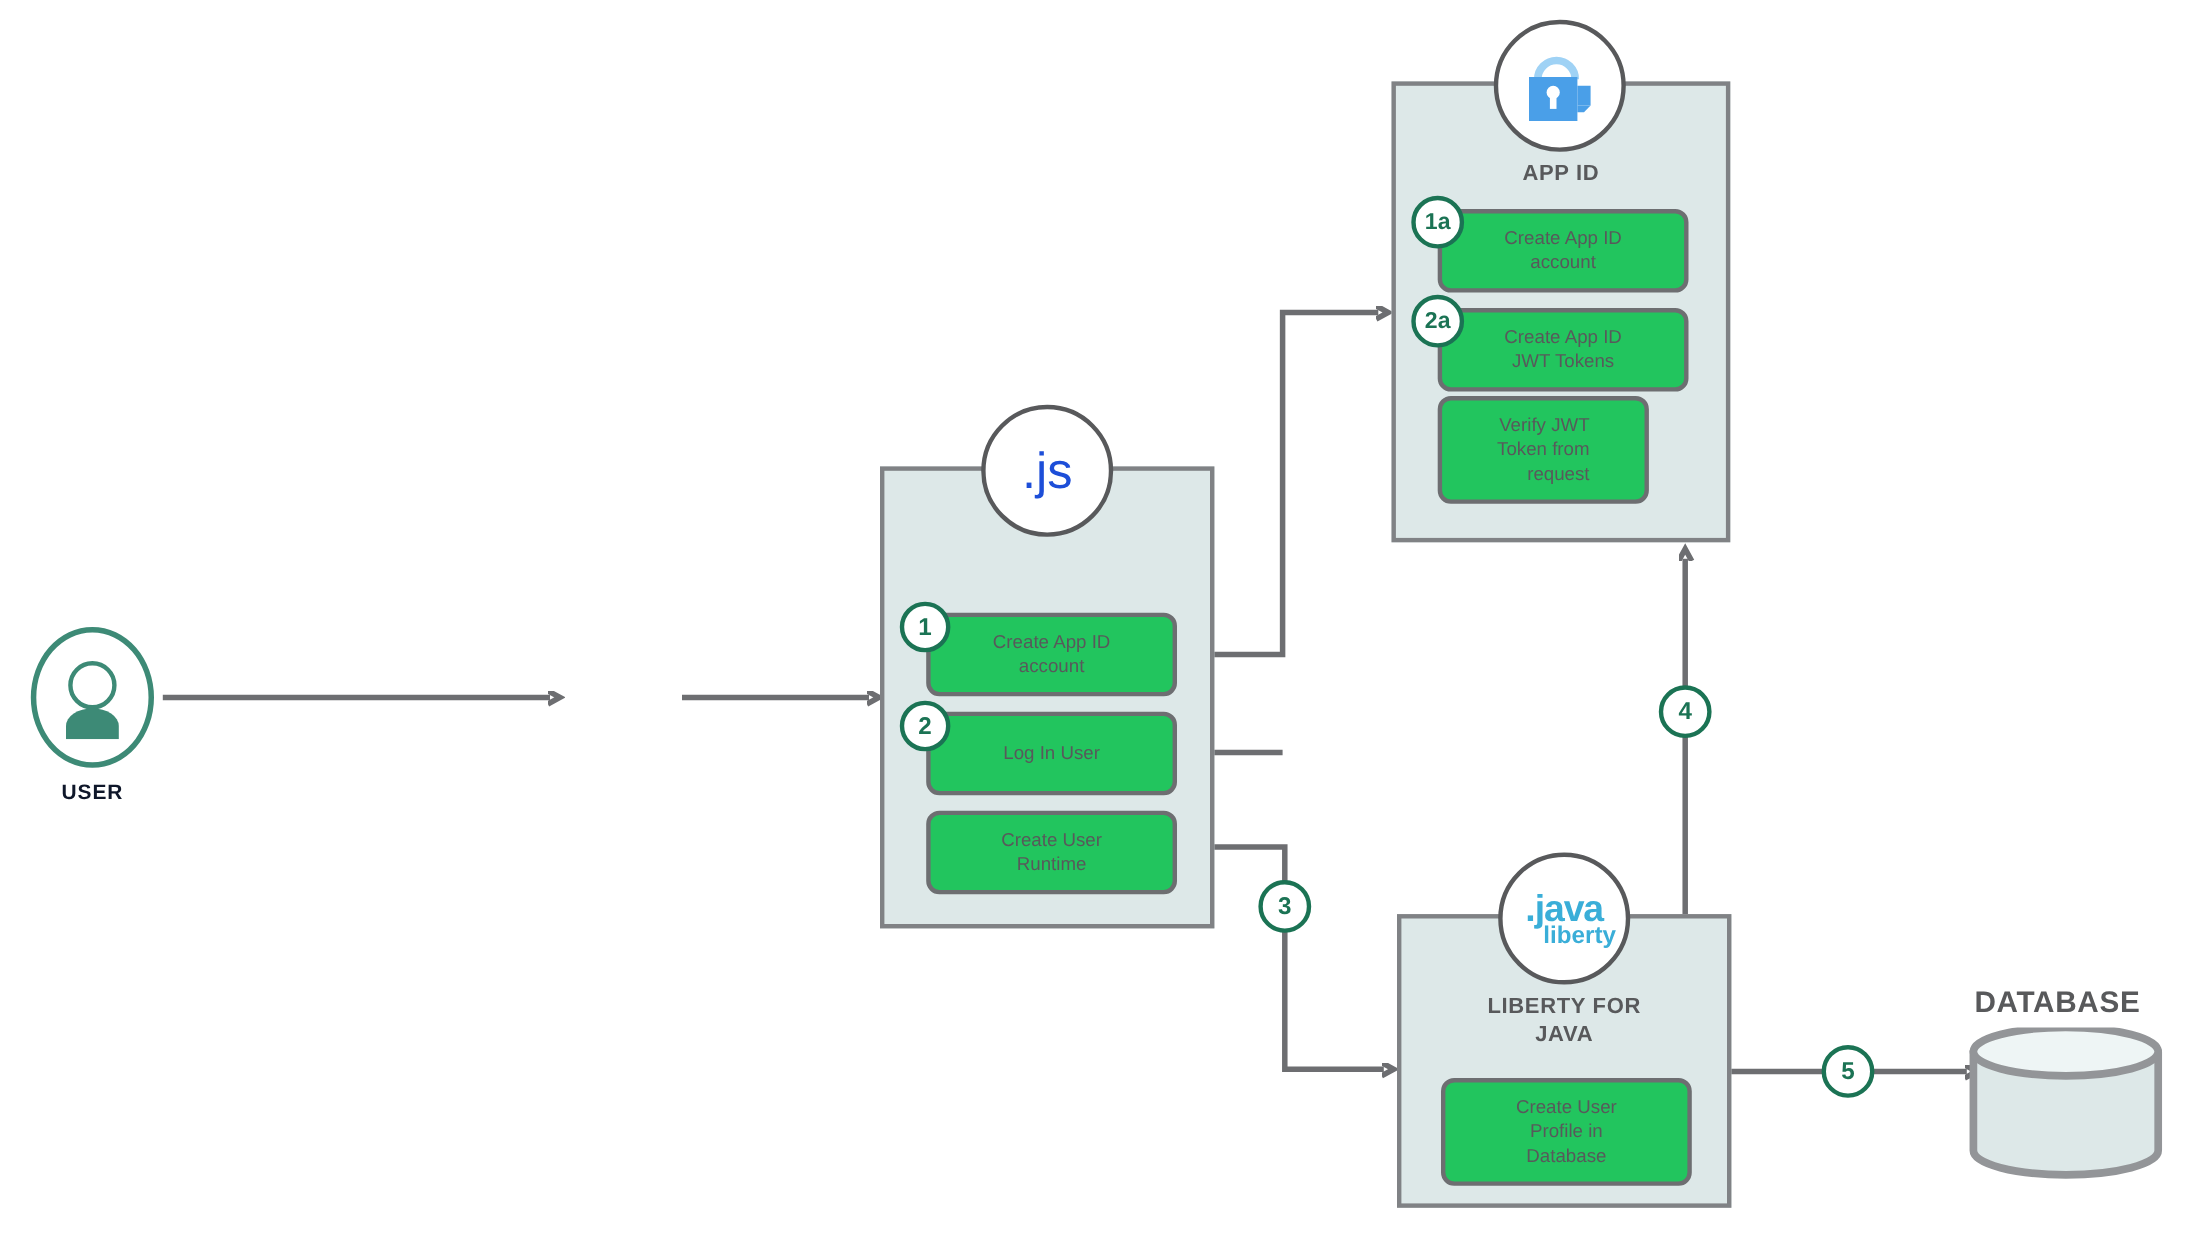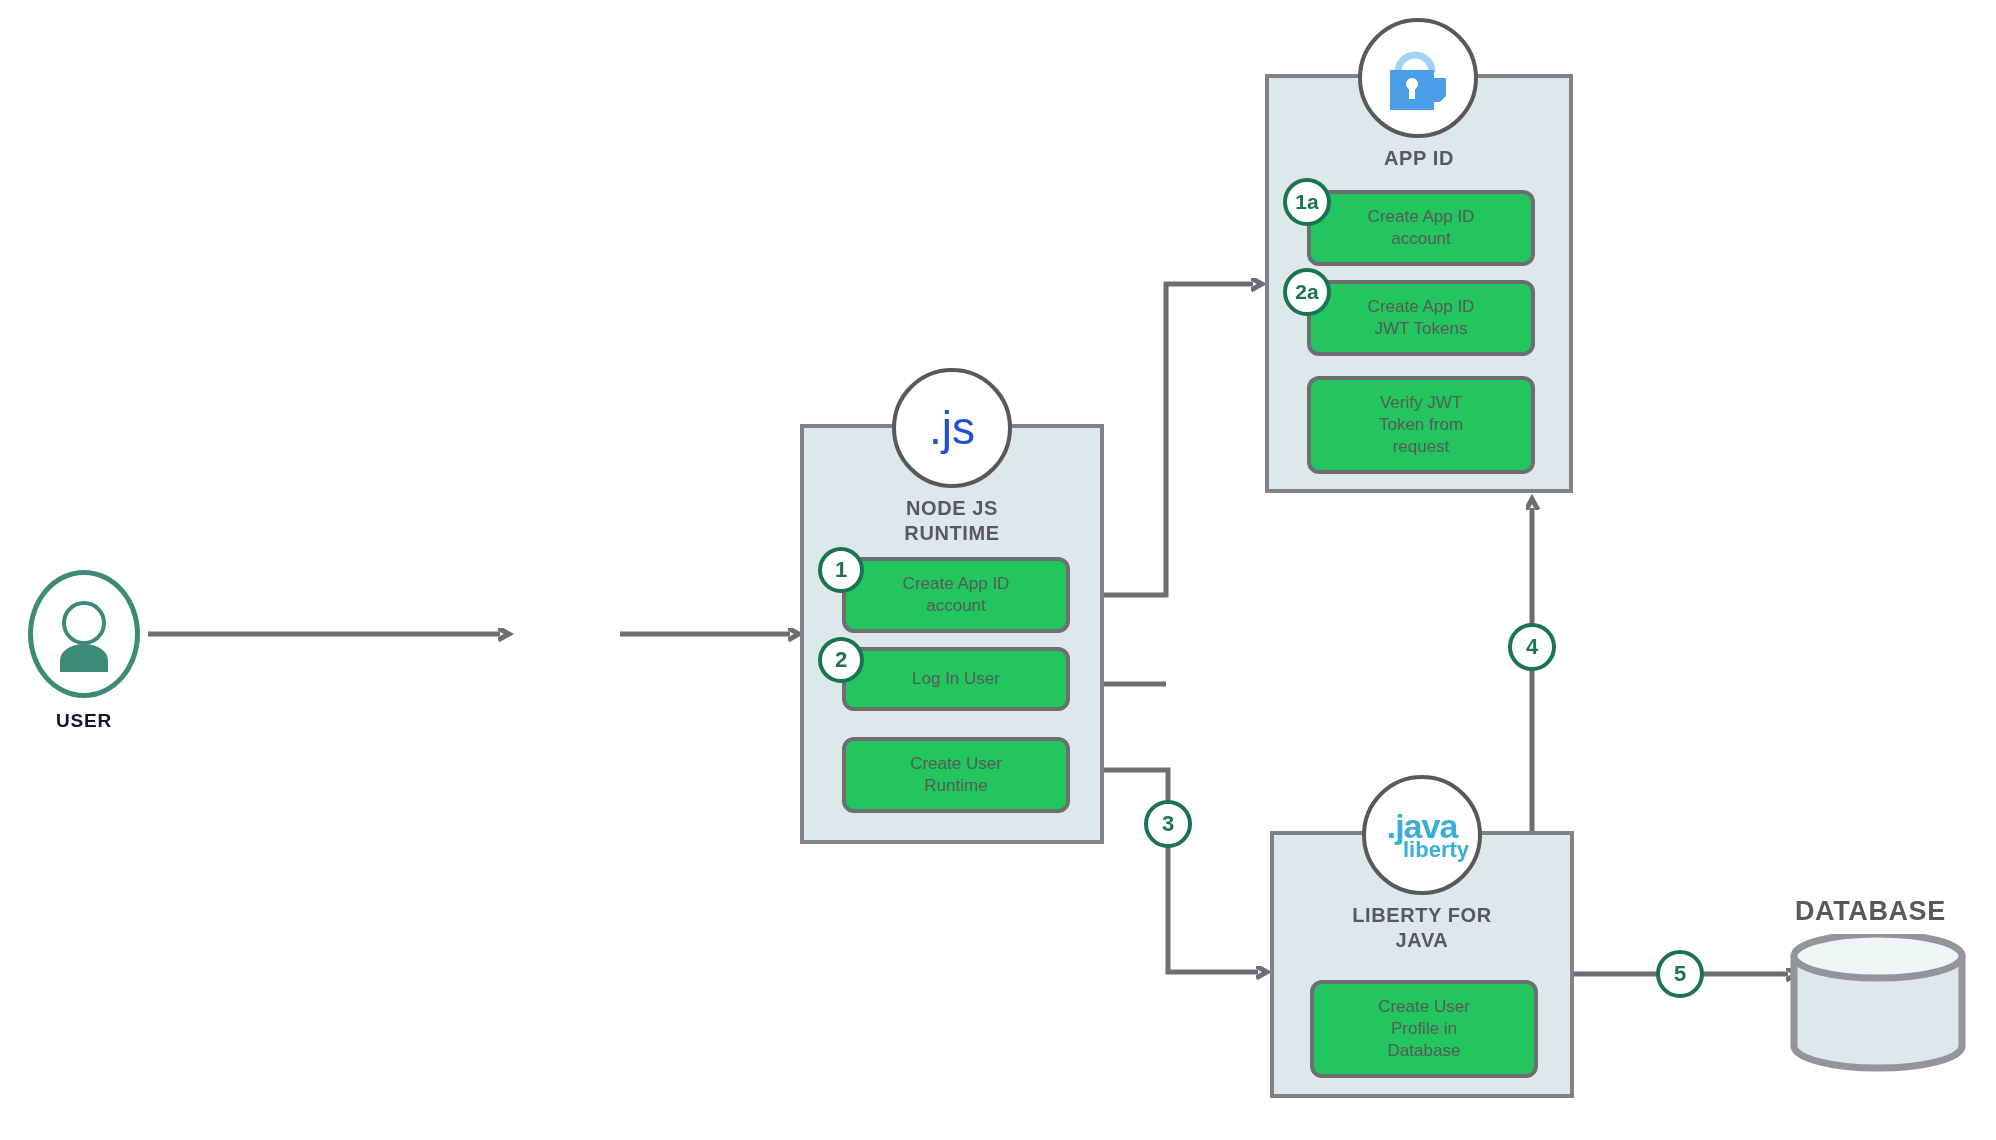--- a/index.html
+++ b/index.html
@@ -169,34 +169,30 @@
     <div class="actor-label" style="left:-4px; top:140px; width:120px;">User</div>
   </div>
 
 
   <div class="zone" style="left:800px; top:424px; width:304px; height:420px;"></div>
 
   <div class="bubble" style="left:892px; top:368px; width:120px; height:120px;">
     <span style="font-size:46px; font-weight:normal; color:#1d4ed8; line-height:1;">.js</span>
   </div>
 
-  <div class="zone-title" style="left:800px; top:496px; width:304px;">
-    <div>Node JS</div>
-    <div>Runtime</div>
-  </div>
 
   <div class="task" style="left:842px; top:557px; width:228px; height:76px;">
     <div>
       <div>Create App ID</div>
       <div>account</div>
     </div>
   </div>
   <div class="badge" style="left:818px; top:547px; width:46px; height:46px;">1</div>
 
-  <div class="task" style="left:842px; top:647px; width:228px; height:64px;">
+  <div class="task" style="left:842px; top:647px; width:228px; height:76px;">
     <div>
       <div>Log In User</div>
     </div>
   </div>
   <div class="badge" style="left:818px; top:637px; width:46px; height:46px;">2</div>
 
   <div class="task" style="left:842px; top:737px; width:228px; height:76px;">
     <div>
       <div>Create User</div>
       <div>Runtime</div>
@@ -229,21 +225,21 @@
   <div class="badge small-label" style="left:1283px; top:178px; width:48px; height:48px;">1a</div>
 
   <div class="task" style="left:1307px; top:280px; width:228px; height:76px;">
     <div>
       <div>Create App ID</div>
       <div>JWT Tokens</div>
     </div>
   </div>
   <div class="badge small-label" style="left:1283px; top:268px; width:48px; height:48px;">2a</div>
 
-  <div class="task" style="left:1307px; top:376px; width:228px; height:98px;">
+  <div class="task" style="left:1307px; top:360px; width:192px; height:98px;text-align:right;">
     <div>
       <div>Verify JWT</div>
       <div>Token from</div>
       <div>request</div>
     </div>
   </div>
 
   <div class="zone" style="left:1270px; top:831px; width:304px; height:267px;"></div>
 
   <div class="bubble" style="left:1362px; top:775px; width:120px; height:120px;align-items:center;">

